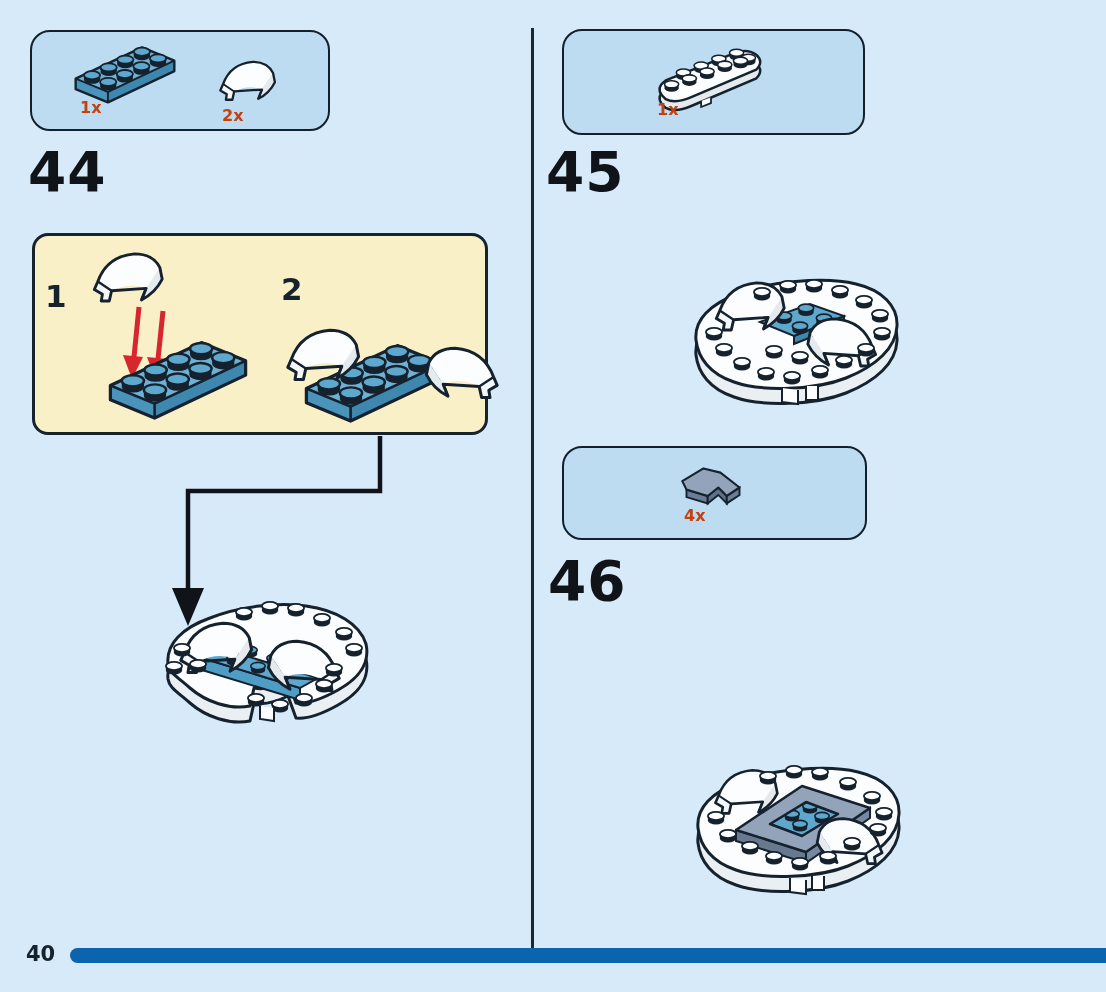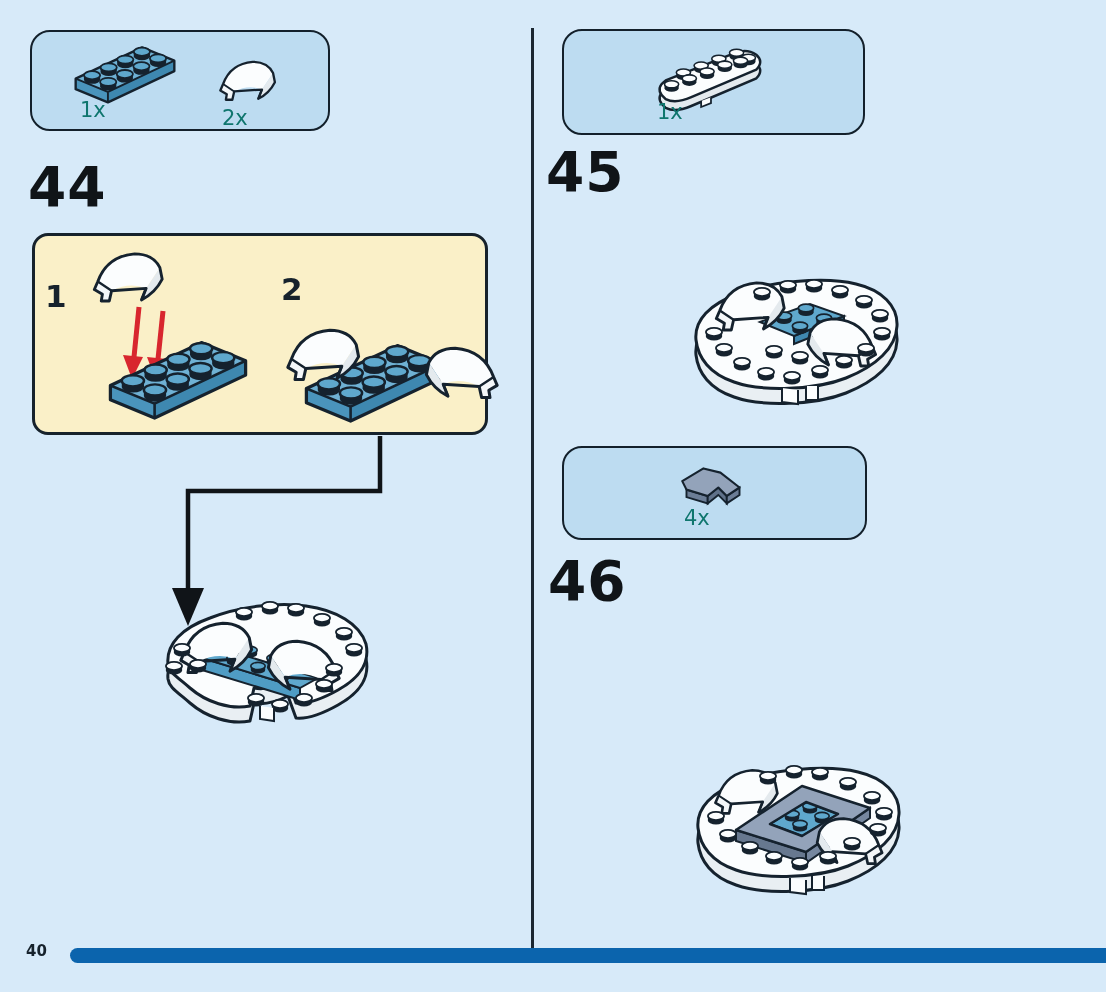--- a/index.html
+++ b/index.html
@@ -1,23 +1,23 @@
 <!DOCTYPE html>
 <html><head>
 <meta charset="utf-8">
 <style>
   html,body{margin:0;padding:0;background:#d7eaf9;}
   body{font-family:"DejaVu Sans","Liberation Sans",sans-serif;}
   .page{position:relative;width:1106px;height:992px;background:#d7eaf9;overflow:hidden;}
   .pbox{position:absolute;background:#bddcf1;border:2.5px solid #13202b;border-radius:20px;box-sizing:border-box;}
   .callout{position:absolute;background:#faf0c8;border:3px solid #16222c;border-radius:16px;box-sizing:border-box;}
   .stepnum{position:absolute;font-size:55px;font-weight:700;color:#101418;line-height:1;letter-spacing:1px;}
-  .count{position:absolute;font-size:21px;font-weight:400;color:#0f766e;line-height:1;}
+  .count{position:absolute;font-size:16px;font-weight:700;color:#c2410c;line-height:1;}
   .subnum{position:absolute;font-size:31px;font-weight:700;color:#16222c;line-height:1;}
-  .pagenum{position:absolute;left:26px;top:944px;font-size:15px;font-weight:700;color:#16222c;line-height:1;}
+  .pagenum{position:absolute;left:26px;top:944px;font-size:21px;font-weight:700;color:#16222c;line-height:1;}
   .bar{position:absolute;left:70px;top:948px;width:1045px;height:15px;background:#0b64ad;border-radius:8px;}
   .divider{position:absolute;left:531px;top:28px;width:3px;height:921px;background:#1b2731;}
   svg.art{position:absolute;overflow:visible;}
 </style>
 </head>
 <body>
 
 <div class="page">
 
   <svg width="0" height="0" style="position:absolute">
@@ -60,21 +60,21 @@
   <svg class="art" style="left:68px;top:36px;" width="114" height="74" viewBox="0 0 120 78">
     <use href="#plate24"></use>
   </svg>
   <span class="count" style="left:80px;top:100px;">1x</span>
 
   <svg class="art" style="left:212px;top:56px;" width="74" height="56" viewBox="0 0 80 60">
     <use href="#slope22"></use>
   </svg>
   <span class="count" style="left:222px;top:108px;">2x</span>
 
-  <div class="stepnum" style="left:28px;top:160px;">44</div>
+  <div class="stepnum" style="left:28px;top:145px;">44</div>
 
   <div class="callout" style="left:32px;top:233px;width:456px;height:202px;"></div>
 
   <span class="subnum" style="left:45px;top:281px;">1</span>
   <span class="subnum" style="left:281px;top:274px;">2</span>
 
   <svg class="art" style="left:34px;top:235px;" width="452" height="198" viewBox="0 0 452 198">
 
     <g>
       <use href="#slope22" transform="translate(50,12) scale(1.15)"></use>

